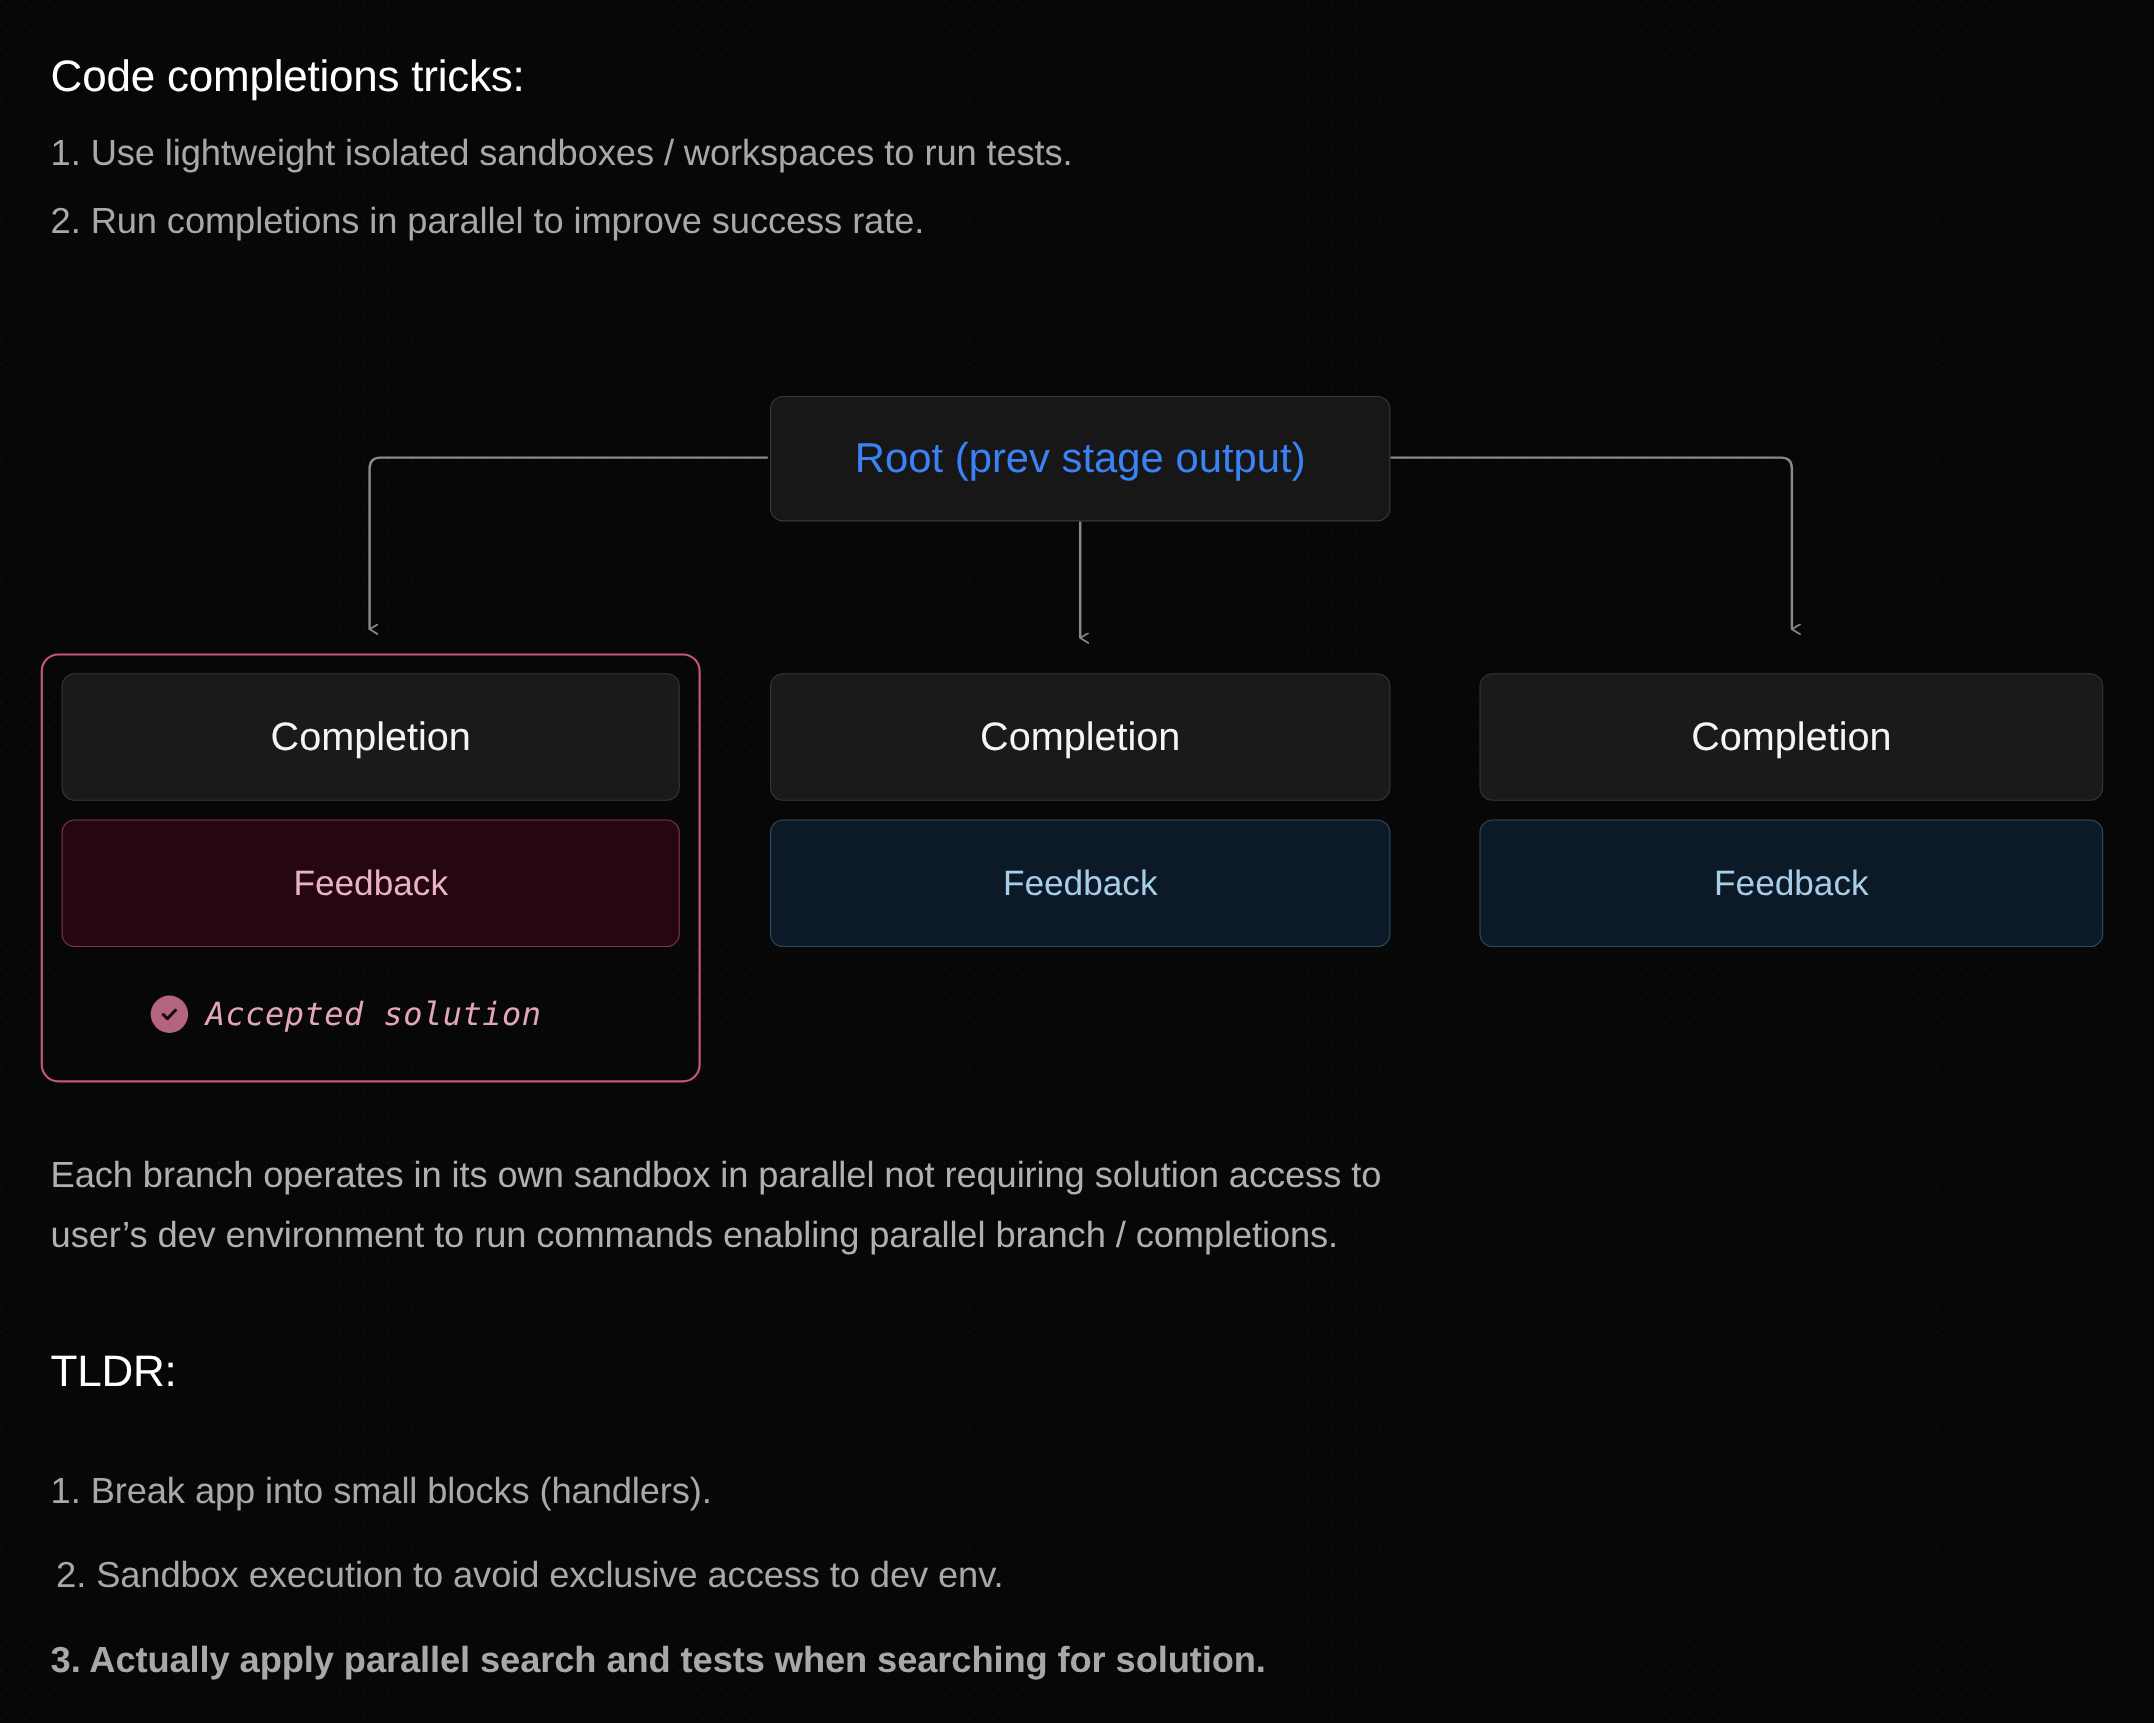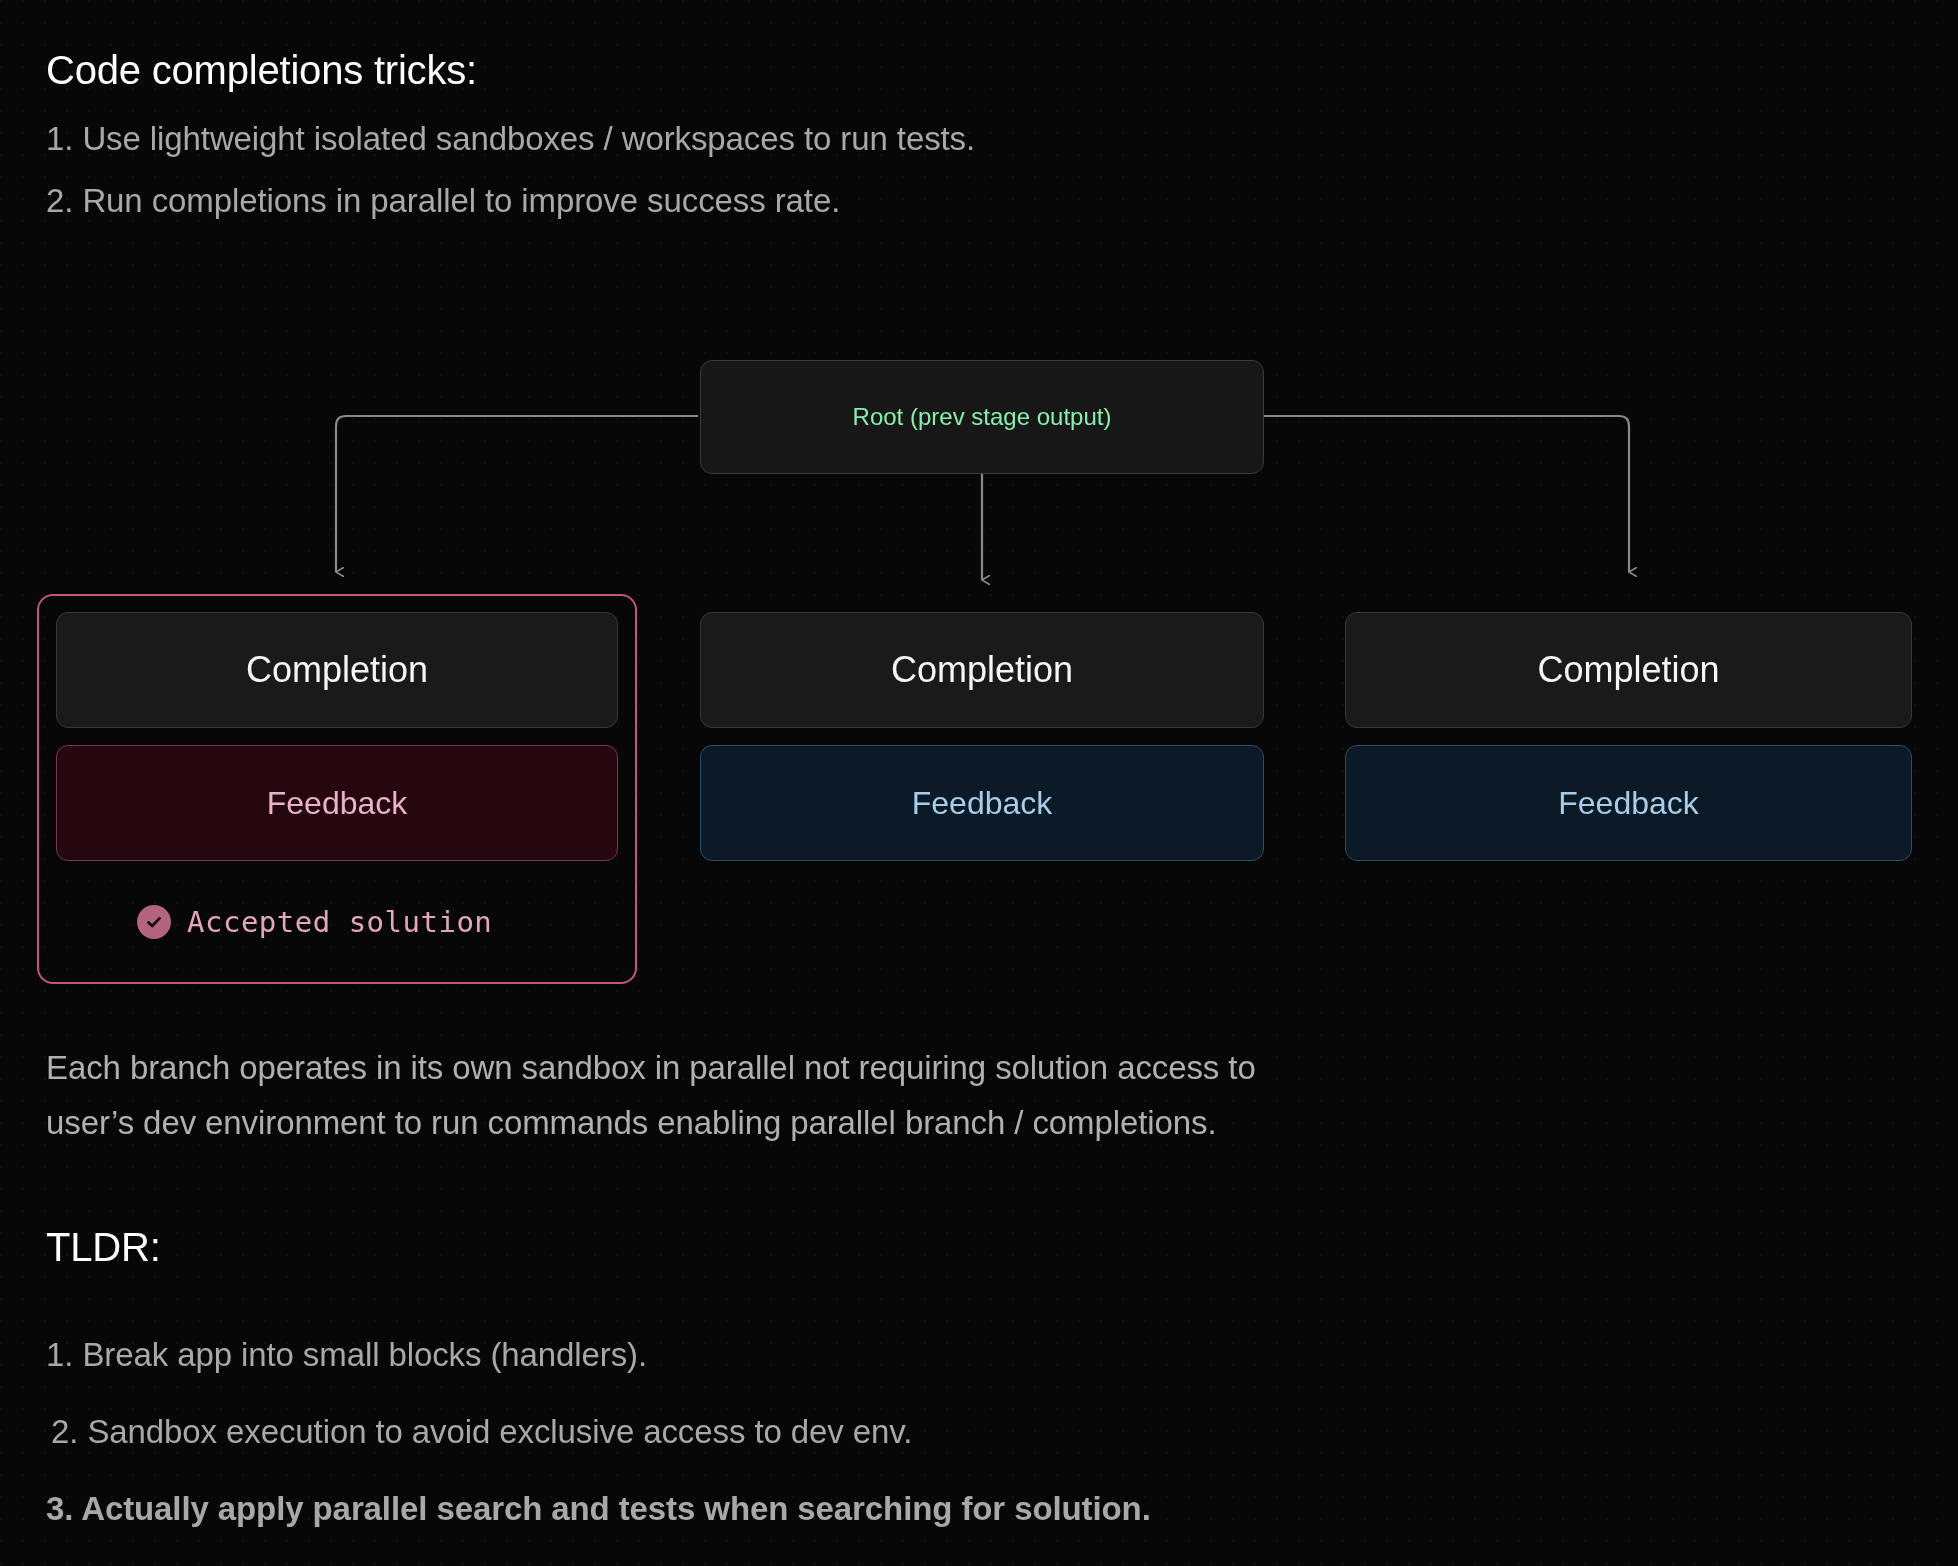--- a/index.html
+++ b/index.html
@@ -58,22 +58,22 @@
     position: absolute;
     box-sizing: border-box;
     display: flex;
     align-items: center;
     justify-content: center;
     border-radius: 12px;
   }
   .node-root {
     background: #171717;
     border: 1px solid #3a3a3a;
-    color: #86efac;
-    font-size: 24px;
+    color: #3b82f6;
+    font-size: 38px;
   }
   .node-completion {
     background: #1a1a1a;
     border: 1px solid #373737;
     color: #f5f5f5;
     font-size: 36px;
   }
   .node-feedback-blue {
     background: #0b1a26;
     border: 1px solid #2b4d63;
@@ -149,21 +149,21 @@
   <div class="highlight-frame" style="left:37px; top:594px; width:600px; height:390px;"></div>
 
   <div class="node node-completion" style="left:56px; top:612px; width:562px; height:116px;">
     <span>Completion</span>
   </div>
 
   <div class="node node-feedback-pink" style="left:56px; top:745px; width:562px; height:116px;">
     <span>Feedback</span>
   </div>
 
-  <div class="accepted-wrap" style="left:137px; top:905px;">
+  <div class="accepted-wrap" style="left:137px; top:905px;font-style:italic;">
     <span class="check-badge">
       <svg width="20" height="20" viewBox="0 0 20 20" aria-hidden="true">
         <path d="M4.5 10.4 L8.2 14 L15.5 6.4" fill="none" stroke="#1b0710" stroke-width="2.8" stroke-linecap="round" stroke-linejoin="round"></path>
       </svg>
     </span>
     <span class="accepted-label">Accepted solution</span>
   </div>
 
   <div class="node node-completion" style="left:700px; top:612px; width:564px; height:116px;">
     <span>Completion</span>

